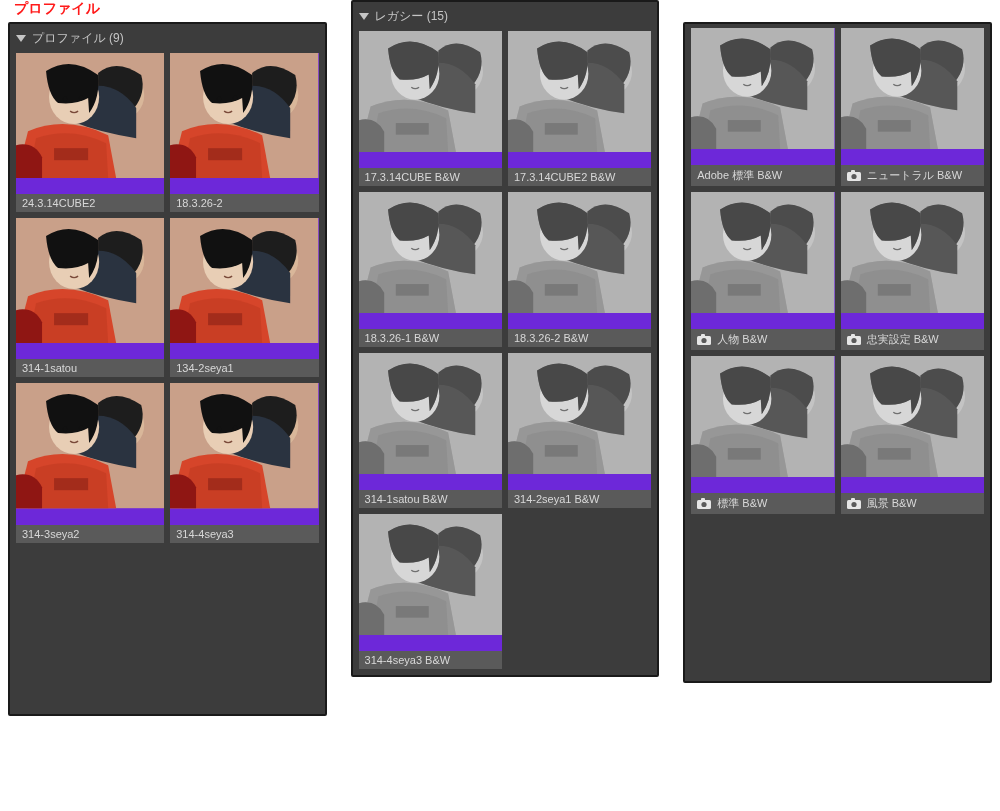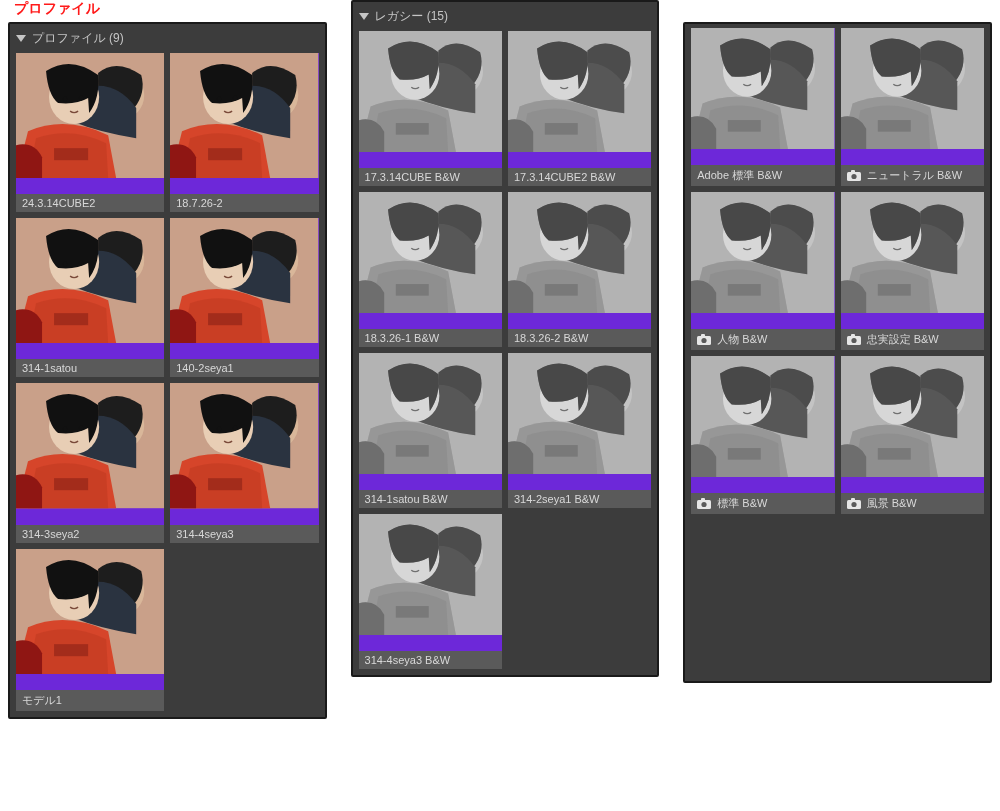--- a/index.html
+++ b/index.html
@@ -155,21 +155,21 @@
           </div>
           <div class="cell">
             <div class="thumb">
               <svg viewBox="0 0 148 125" preserveAspectRatio="xMidYMid slice">
                 <g>
                   <use href="#thumb-color"></use>
                 </g>
               </svg>
             </div>
             <div class="caption-bar">
-              <span>18.7.26-2</span>
+              <span>18.3.26-2</span>
             </div>
           </div>
           <div class="cell">
             <div class="thumb">
               <svg viewBox="0 0 148 125" preserveAspectRatio="xMidYMid slice">
                 <g>
                   <use href="#thumb-color"></use>
                 </g>
               </svg>
             </div>
@@ -179,21 +179,21 @@
           </div>
           <div class="cell">
             <div class="thumb">
               <svg viewBox="0 0 148 125" preserveAspectRatio="xMidYMid slice">
                 <g>
                   <use href="#thumb-color"></use>
                 </g>
               </svg>
             </div>
             <div class="caption-bar">
-              <span>140-2seya1</span>
+              <span>134-2seya1</span>
             </div>
           </div>
           <div class="cell">
             <div class="thumb">
               <svg viewBox="0 0 148 125" preserveAspectRatio="xMidYMid slice">
                 <g>
                   <use href="#thumb-color"></use>
                 </g>
               </svg>
             </div>
@@ -204,32 +204,20 @@
           <div class="cell">
             <div class="thumb">
               <svg viewBox="0 0 148 125" preserveAspectRatio="xMidYMid slice">
                 <g>
                   <use href="#thumb-color"></use>
                 </g>
               </svg>
             </div>
             <div class="caption-bar">
               <span>314-4seya3</span>
-            </div>
-          </div>
-          <div class="cell">
-            <div class="thumb">
-              <svg viewBox="0 0 148 125" preserveAspectRatio="xMidYMid slice">
-                <g>
-                  <use href="#thumb-color"></use>
-                </g>
-              </svg>
-            </div>
-            <div class="caption-bar">
-              <span>モデル1</span>
             </div>
           </div>
           <div class="cell empty-cell">
             <div class="thumb"></div>
             <div class="caption-bar">&nbsp;</div>
           </div>
         </div>
     </div>
   </div>
 

